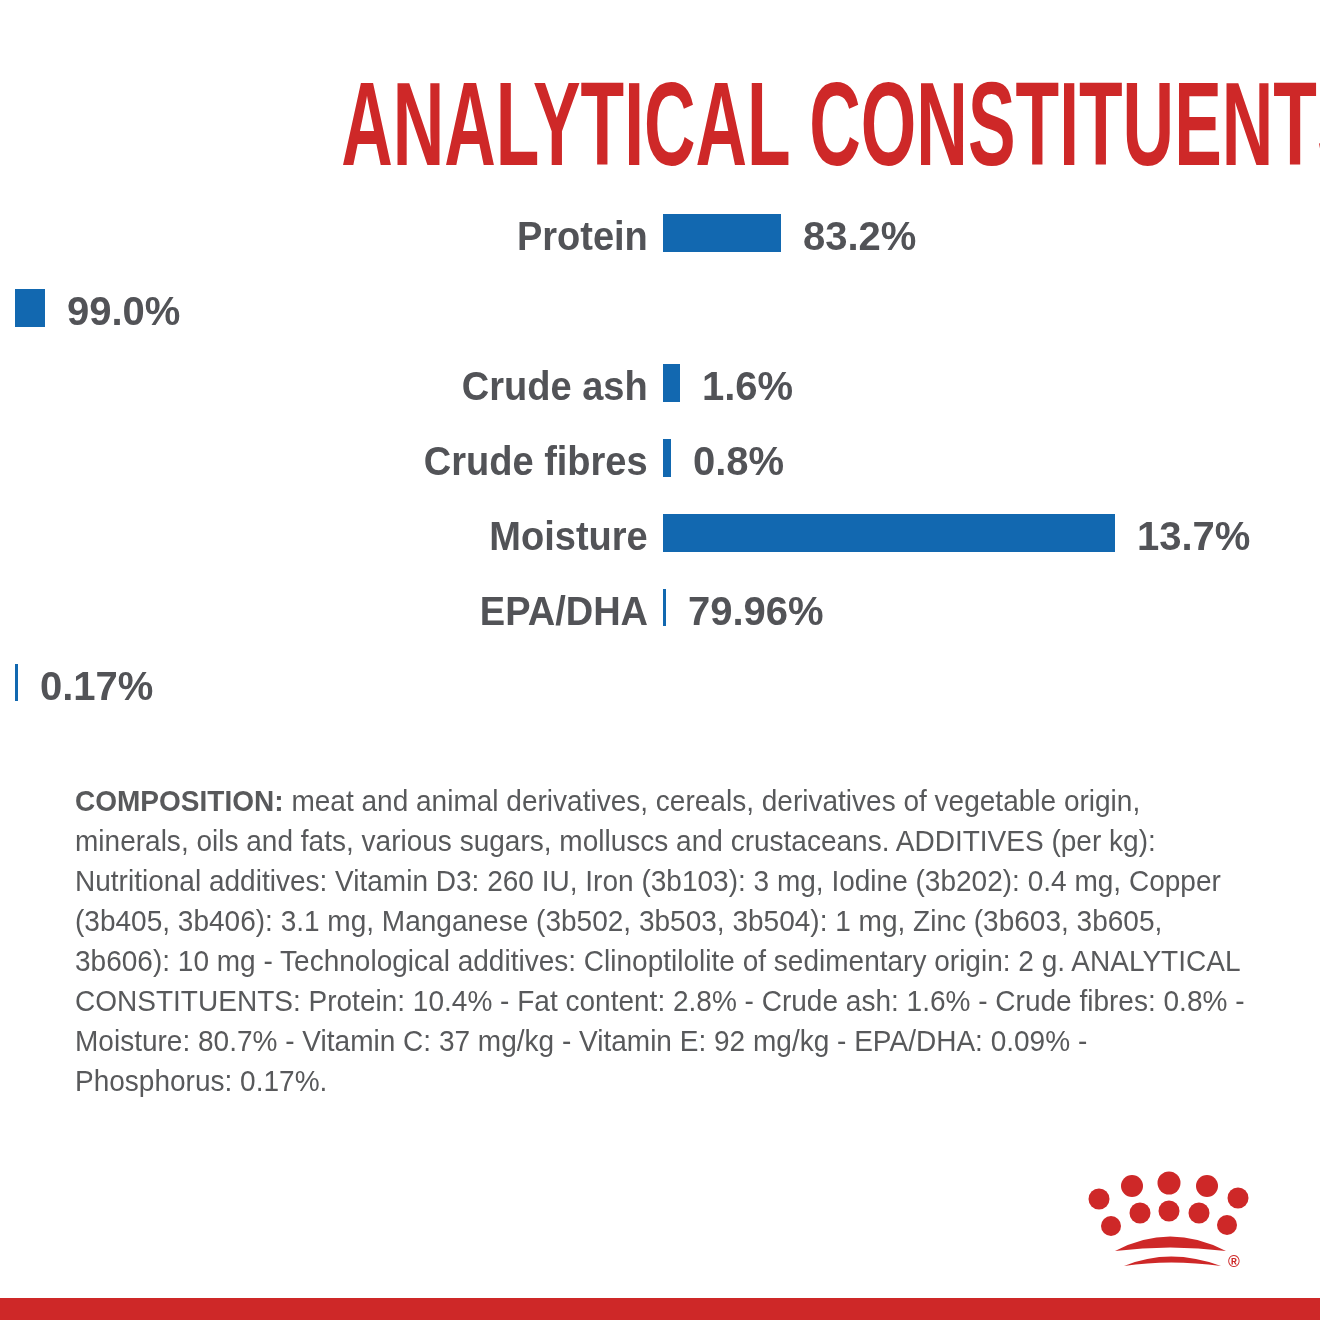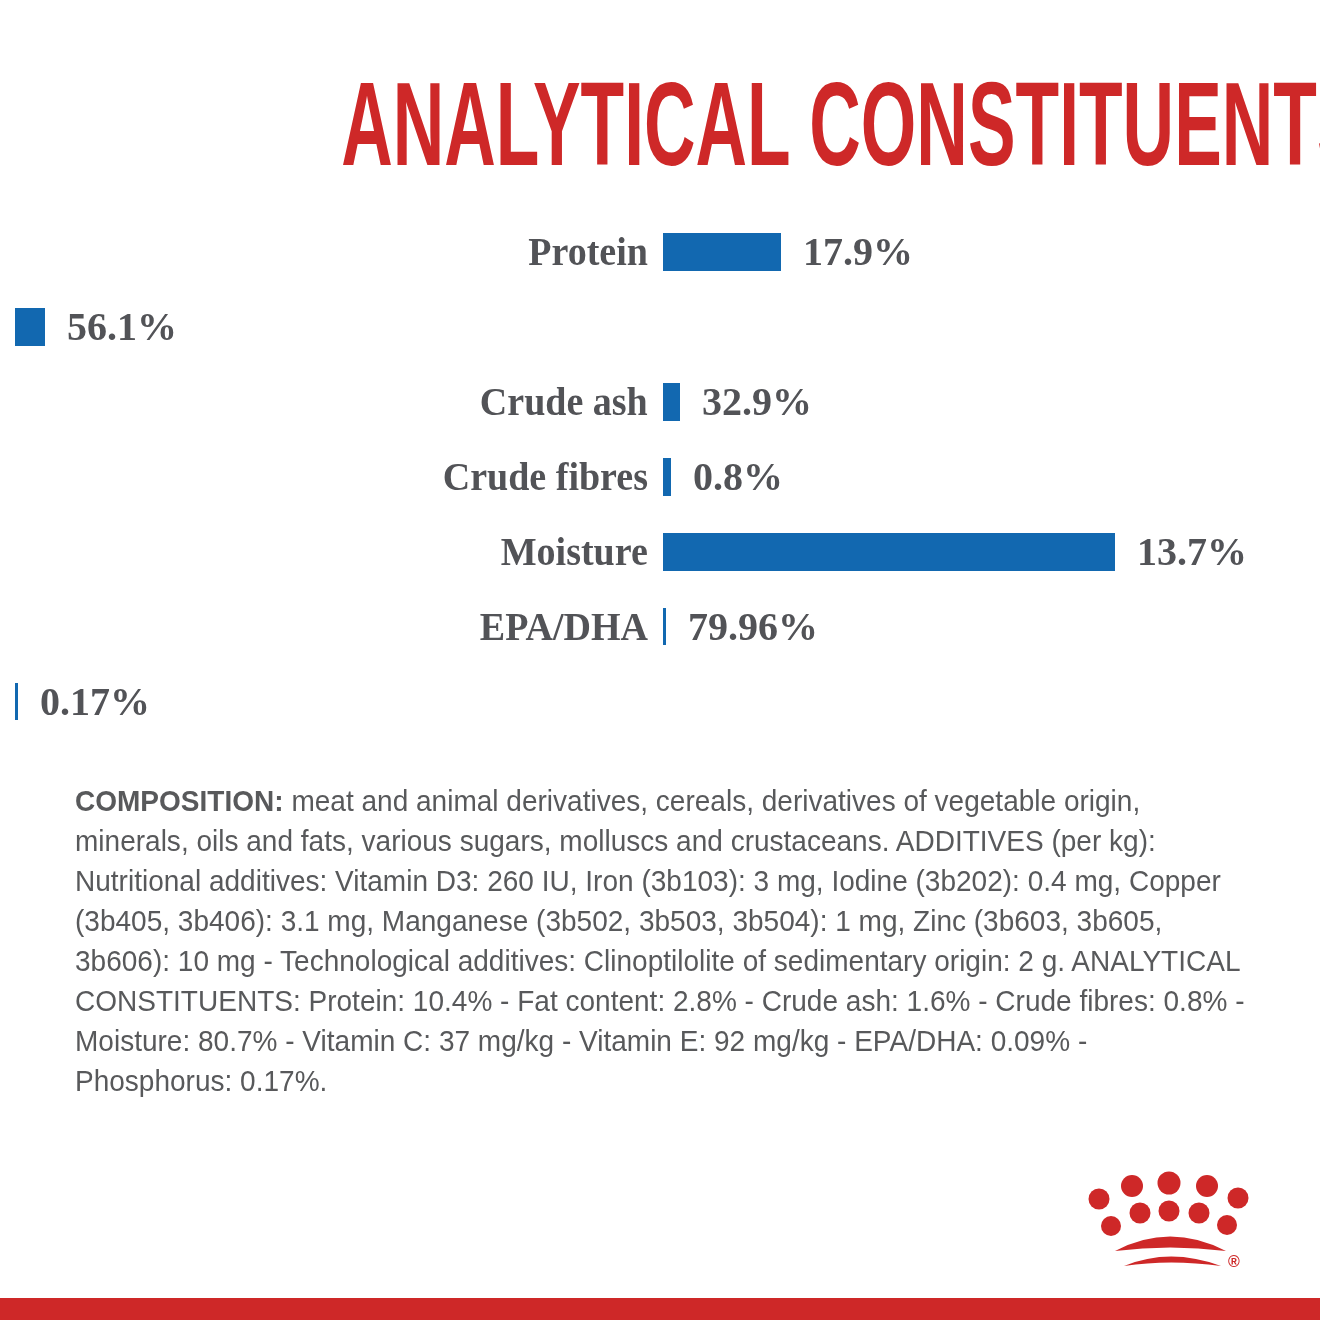--- a/index.html
+++ b/index.html
@@ -33,23 +33,21 @@
   }
 
   
   .chart {
     position: absolute;
     top: 214px; left: 0;
     width: 1320px;
   }
   .chart-row {
     display: flex;
-    align-items: center;
     height: 75px;
-    font-family: Liberation Serif, serif;
   }
   .label-cell {
     width: 648px;
     text-align: right;
     flex: none;
     white-space: nowrap;
   }
   .label-cell .cat-label {
     display: inline-block;
     font-size: 40px;
@@ -121,30 +119,30 @@
 <div class="canvas">
 
   <div class="title-row">
     <span class="title">ANALYTICAL CONSTITUENTS</span>
   </div>
 
   <div class="chart" id="chart">
       <div class="chart-row">
         <div class="label-cell"><span class="cat-label">Protein</span></div>
         <div class="bar" style="width: 118px;"></div>
-        <span class="val-label">17.9%</span>
+        <span class="val-label">83.2%</span>
       </div>
       <div class="chart-row">
         <div class="bar" style="width: 30px;"></div>
-        <span class="val-label">56.1%</span>
+        <span class="val-label">99.0%</span>
       </div>
       <div class="chart-row">
         <div class="label-cell"><span class="cat-label">Crude ash</span></div>
         <div class="bar" style="width: 17px;"></div>
-        <span class="val-label">32.9%</span>
+        <span class="val-label">1.6%</span>
       </div>
       <div class="chart-row">
         <div class="label-cell"><span class="cat-label">Crude fibres</span></div>
         <div class="bar" style="width: 8px;"></div>
         <span class="val-label">0.8%</span>
       </div>
       <div class="chart-row">
         <div class="label-cell"><span class="cat-label">Moisture</span></div>
         <div class="bar" style="width: 452px;"></div>
         <span class="val-label">13.7%</span>

